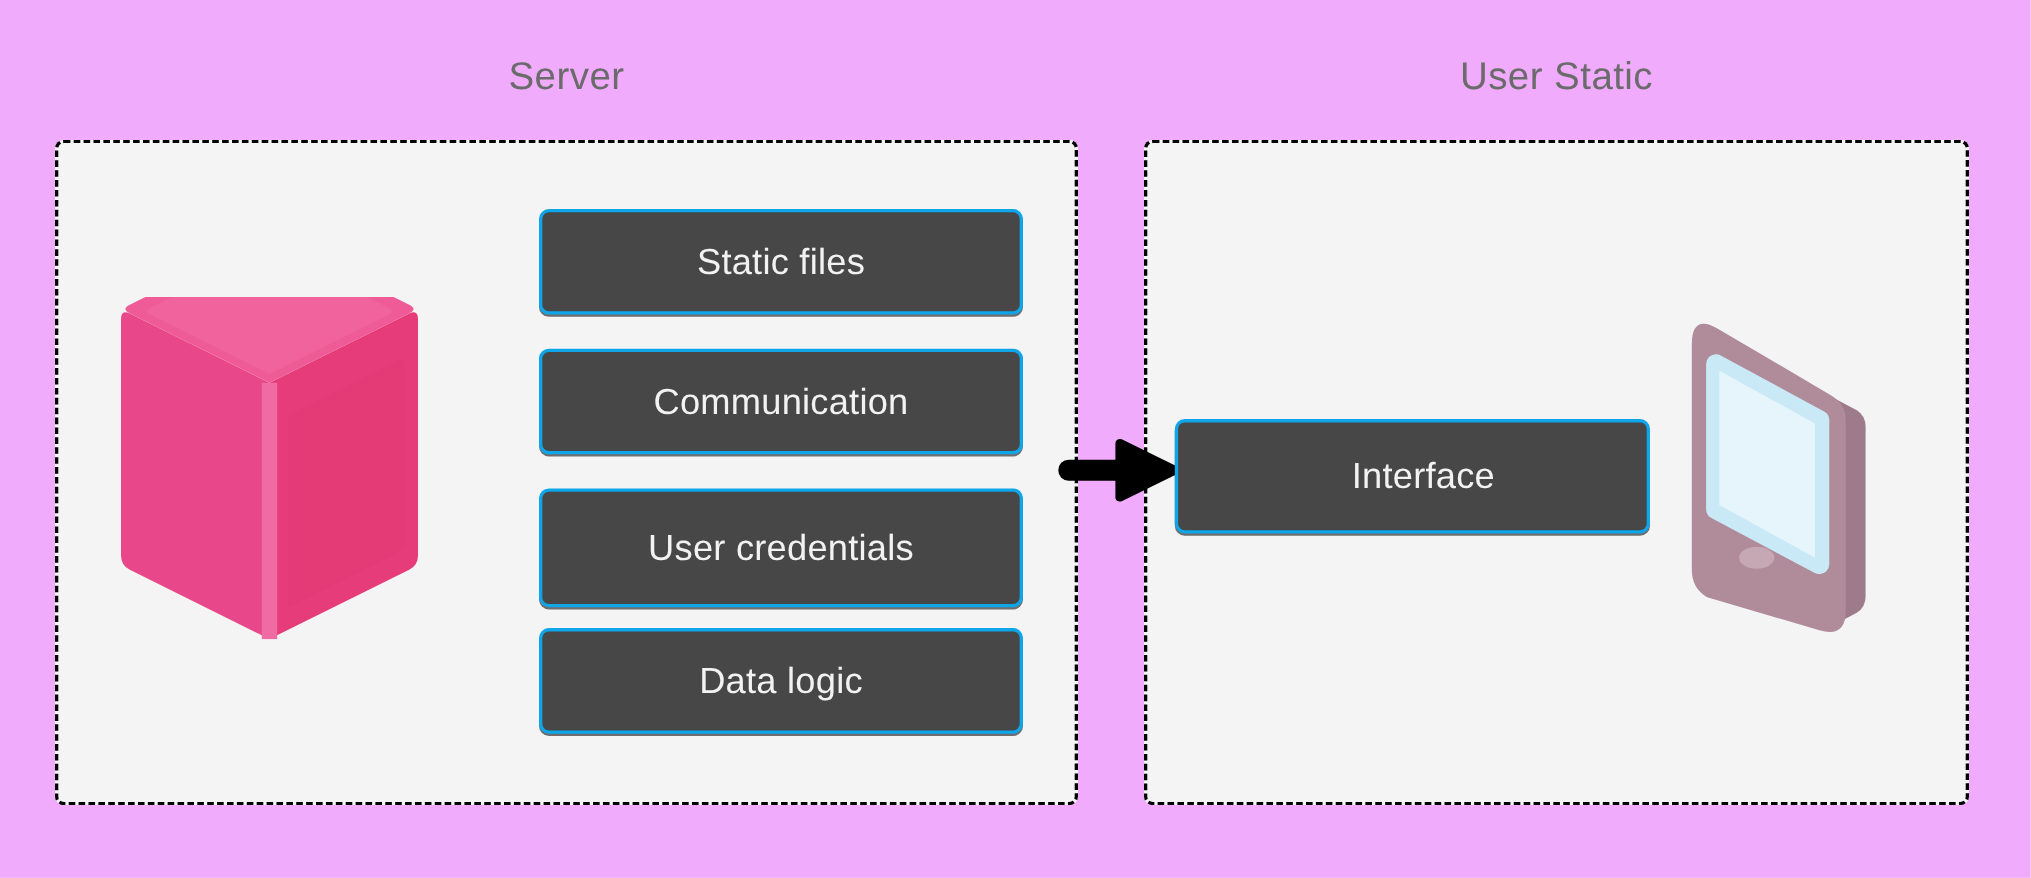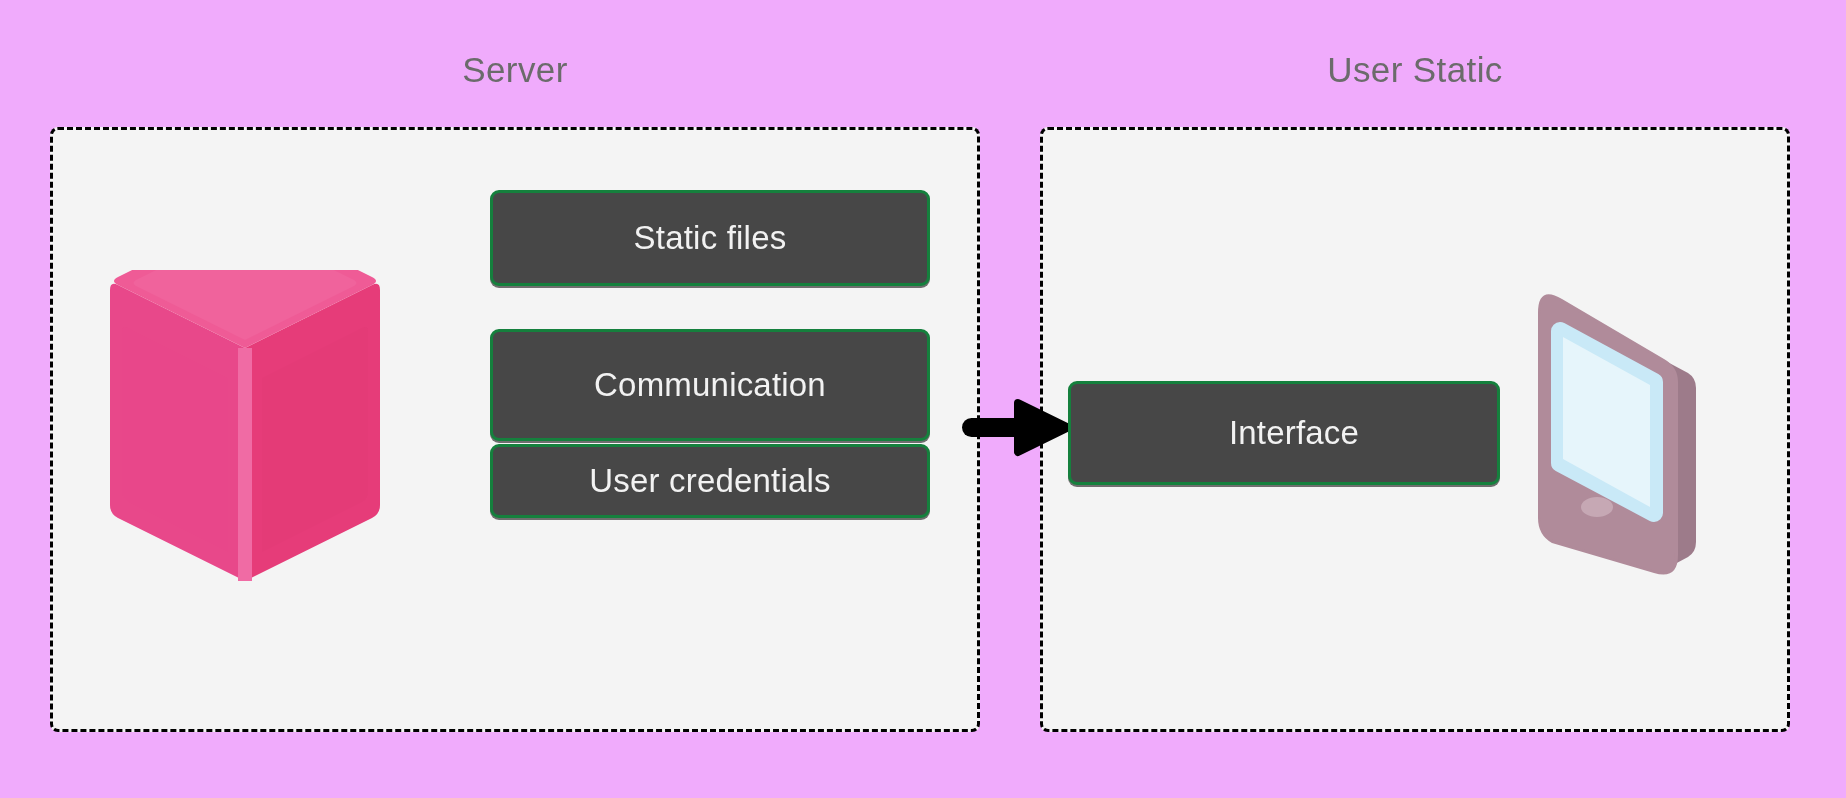--- a/index.html
+++ b/index.html
@@ -64,41 +64,41 @@
     left: 1040px;
     top: 127px;
     width: 750px;
     height: 605px;
   }
 
   
   .module-box {
     position: absolute;
     background: #474747;
-    border: 3px solid #15803d;
+    border: 3px solid #0ea5e9;
     border-radius: 9px;
     box-sizing: border-box;
     display: flex;
     align-items: center;
     justify-content: center;
     color: #f2f2f2;
     font-size: 33px;
     font-weight: 400;
     letter-spacing: 0.2px;
     font-family: "Liberation Sans", sans-serif;
     box-shadow: 0 2px 0 rgba(0,0,0,0.55);
   }
   .module-box .module-label {
     line-height: 1;
     padding-bottom: 2px;
   }
 
   #box-static-files    { left: 490px; top: 190px;  width: 440px; height: 96px; }
-  #box-communication   { left: 490px; top: 329px;  width: 440px; height: 112px; }
-  #box-user-credentials{ left: 490px; top: 444px;  width: 440px; height: 74px; }
+  #box-communication   { left: 490px; top: 317px;  width: 440px; height: 96px; }
+  #box-user-credentials{ left: 490px; top: 444px;  width: 440px; height: 108px; }
   #box-data-logic      { left: 490px; top: 571px;  width: 440px; height: 96px; }
   #box-interface       { left: 1068px; top: 381px; width: 432px; height: 104px; padding-left: 20px; }
 
   
   #arrow-server-to-device {
     position: absolute;
     left: 962px;
     top: 398px;
     width: 110px;
     height: 60px;
@@ -159,20 +159,23 @@
   </div>
 
   <div class="module-box" id="box-communication">
     <span class="module-label">Communication</span>
   </div>
 
   <div class="module-box" id="box-user-credentials">
     <span class="module-label">User credentials</span>
   </div>
 
+  <div class="module-box" id="box-data-logic">
+    <span class="module-label">Data logic</span>
+  </div>
 
   <div id="arrow-server-to-device">
     <svg viewBox="0 0 110 60" width="110" height="60" xmlns="http://www.w3.org/2000/svg">
       <rect x="0" y="20" width="72" height="19" rx="9.5" fill="#000000"></rect>
       <path d="M56 5 L106 29.5 L56 54 Z" fill="#000000" stroke="#000000" stroke-width="8" stroke-linejoin="round"></path>
     </svg>
   </div>
 
   <div class="module-box" id="box-interface">
     <span class="module-label">Interface</span>

